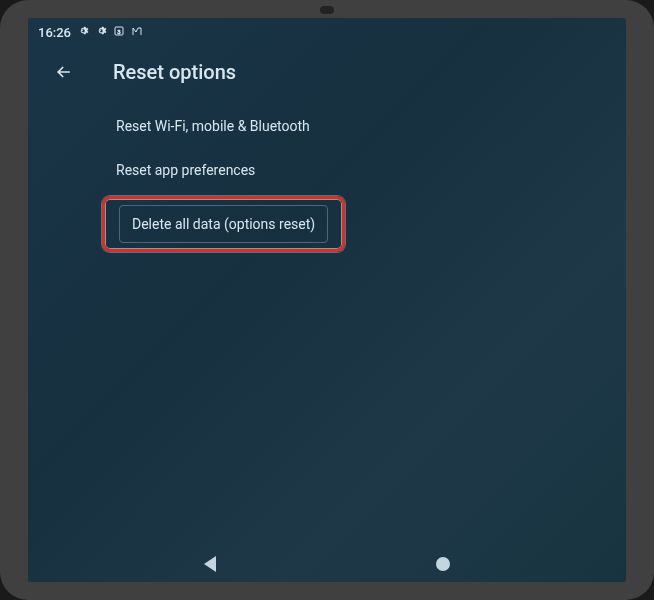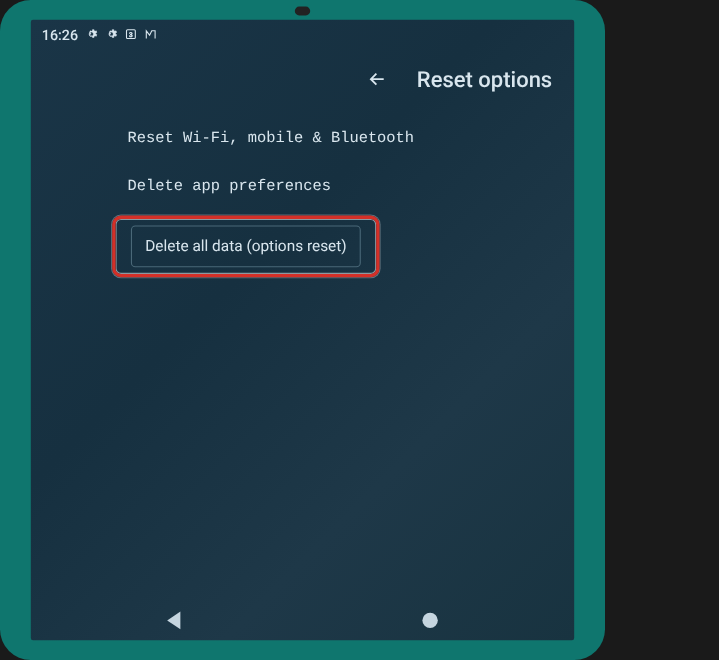--- a/index.html
+++ b/index.html
@@ -12,23 +12,23 @@
       height: 600px;
       background: #1a1a1a;
       font-family: Roboto, Arial, sans-serif;
       overflow: hidden;
       position: relative;
     }
     .tablet-frame {
       position: absolute;
       top: 0;
       left: 0;
-      width: 550px;
+      width: 654px;
       height: 600px;
-      background: #0f766e;
+      background: #404040;
       border-radius: 28px;
       padding: 18px 28px 18px 28px;
     }
     .screen {
       width: 100%;
       height: 100%;
       background: linear-gradient(135deg, #1a3547 0%, #163040 40%, #1e3848 70%, #183340 100%);
       position: relative;
       overflow: hidden;
       border-radius: 2px;
@@ -63,22 +63,21 @@
     .status-icon svg {
       width: 12px;
       height: 12px;
       fill: #d9e6ee;
       stroke: #d9e6ee;
     }
     .app-header {
       display: flex;
       align-items: center;
       padding: 18px 20px 12px 24px;
-      gap: 24px;
-      justify-content: flex-end;
+      gap: 37px;
     }
     .back-arrow {
       width: 24px;
       height: 24px;
       display: flex;
       align-items: center;
       justify-content: center;
       cursor: pointer;
     }
     .back-arrow svg {
@@ -95,21 +94,20 @@
     }
     .options-list {
       padding: 8px 0 0 88px;
     }
     .option-item {
       color: #d9e6ee;
       font-size: 14px;
       padding: 14px 0;
       cursor: pointer;
       display: inline-block;
-      font-family: Liberation Mono, monospace;
     }
     .option-highlighted {
       border: 3px solid #d43028;
       border-radius: 8px;
       padding: 0 14px;
       margin-left: -14px;
       margin-top: 4px;
       box-shadow: 0 0 0 1px rgba(255,255,255,0.5) inset, 0 0 0 1px rgba(255,255,255,0.3);
       display: inline-block;
     }
@@ -188,21 +186,21 @@
           </svg>
       </div>
       <div class="page-title">Reset options</div>
     </div>
 
     <div class="options-list">
       <div>
         <div class="option-item">Reset Wi-Fi, mobile &amp; Bluetooth</div>
       </div>
       <div>
-        <div class="option-item">Delete app preferences</div>
+        <div class="option-item">Reset app preferences</div>
       </div>
       <div class="option-highlighted">
         <div class="inner">Delete all data (options reset)</div>
       </div>
     </div>
 
     <div class="nav-bar">
       <div class="nav-back"></div>
       <div class="nav-home"></div>
     </div>

